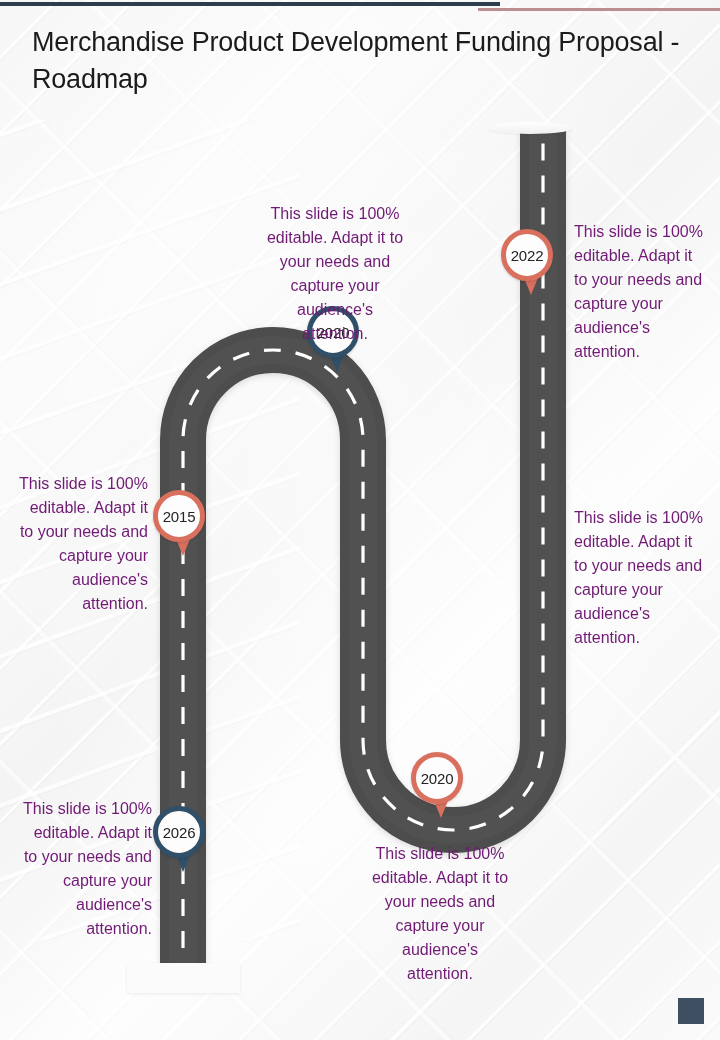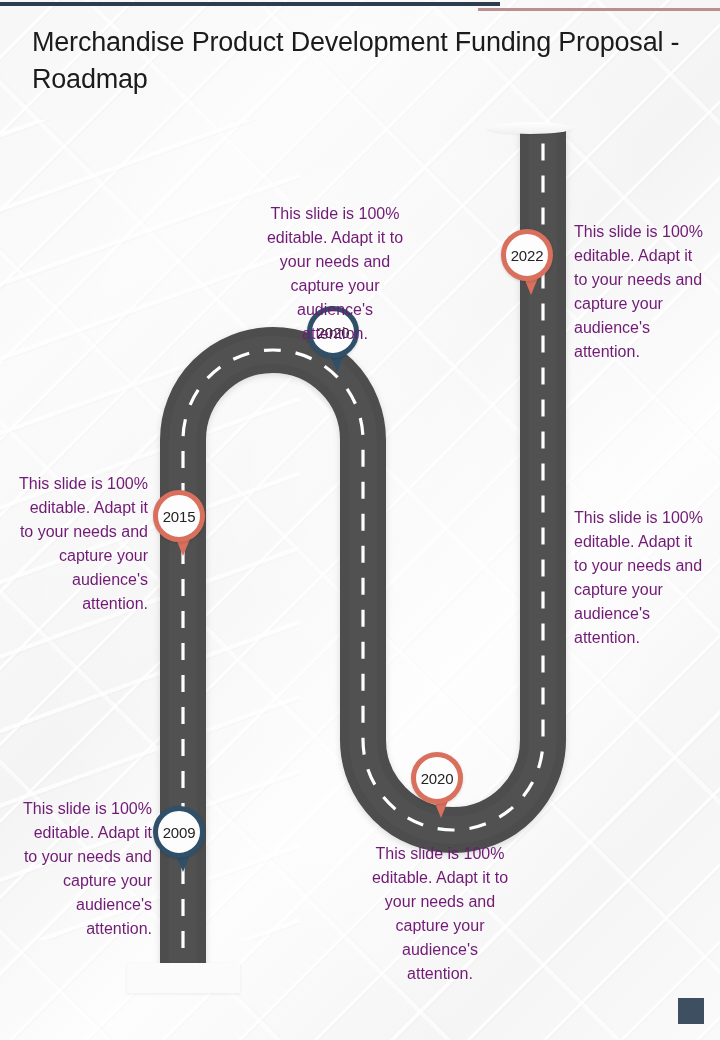--- a/index.html
+++ b/index.html
@@ -242,21 +242,21 @@
              A 90 90 0 0 0 543 740
              L 543 128" fill="none" stroke="#ffffff" stroke-width="3.2" stroke-dasharray="17 15" stroke-linecap="butt"></path>
   </svg>
 
   <div class="cap-top"></div>
   <div class="cap-bottom"></div>
 
   <div class="pin blue" style="left:153px; top:806px;">
     <span class="pin-tail"></span>
     <span class="pin-ring">
-      <span class="pin-label">2009</span>
+      <span class="pin-label">2026</span>
     </span>
   </div>
 
   <div class="pin coral" style="left:153px; top:490px;">
     <span class="pin-tail"></span>
     <span class="pin-ring">
       <span class="pin-label">2015</span>
     </span>
   </div>
 

